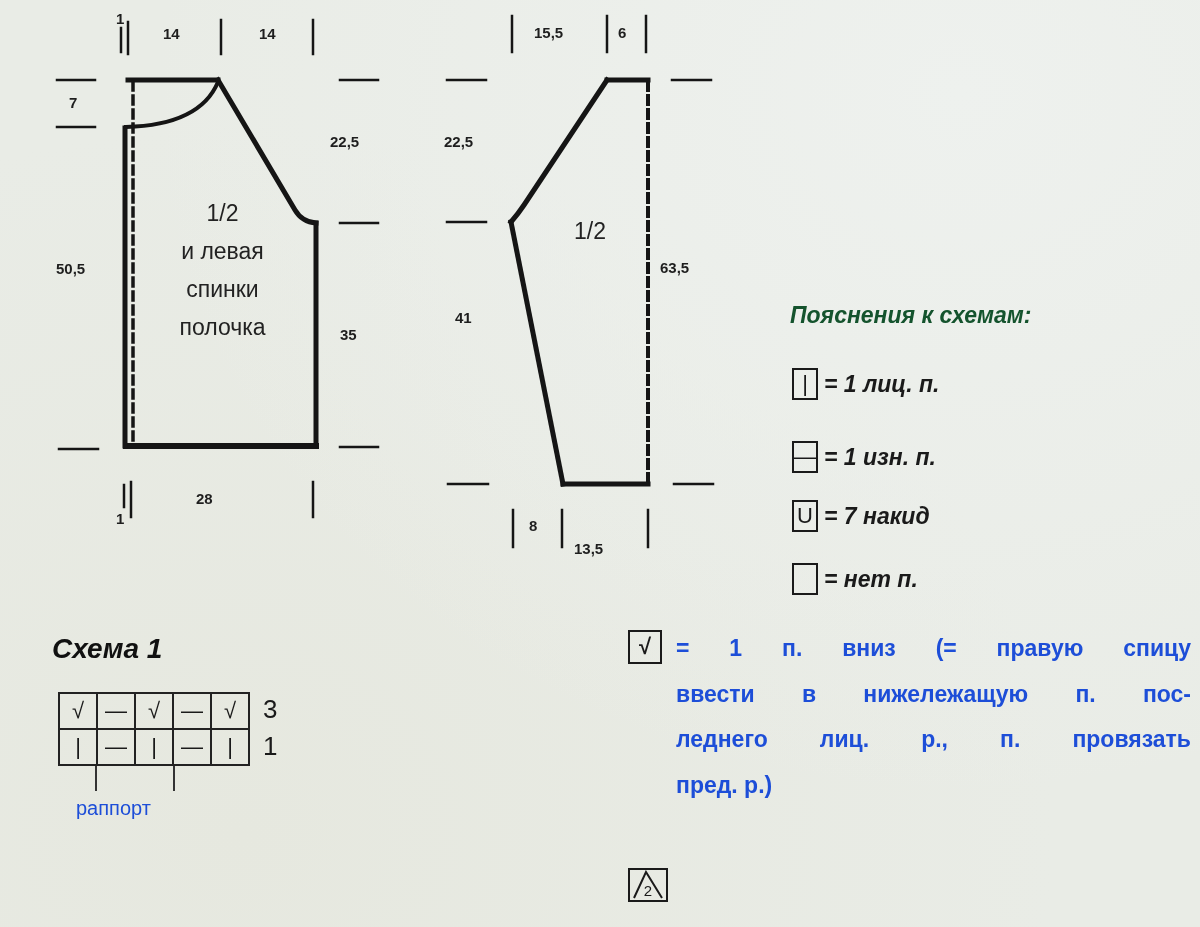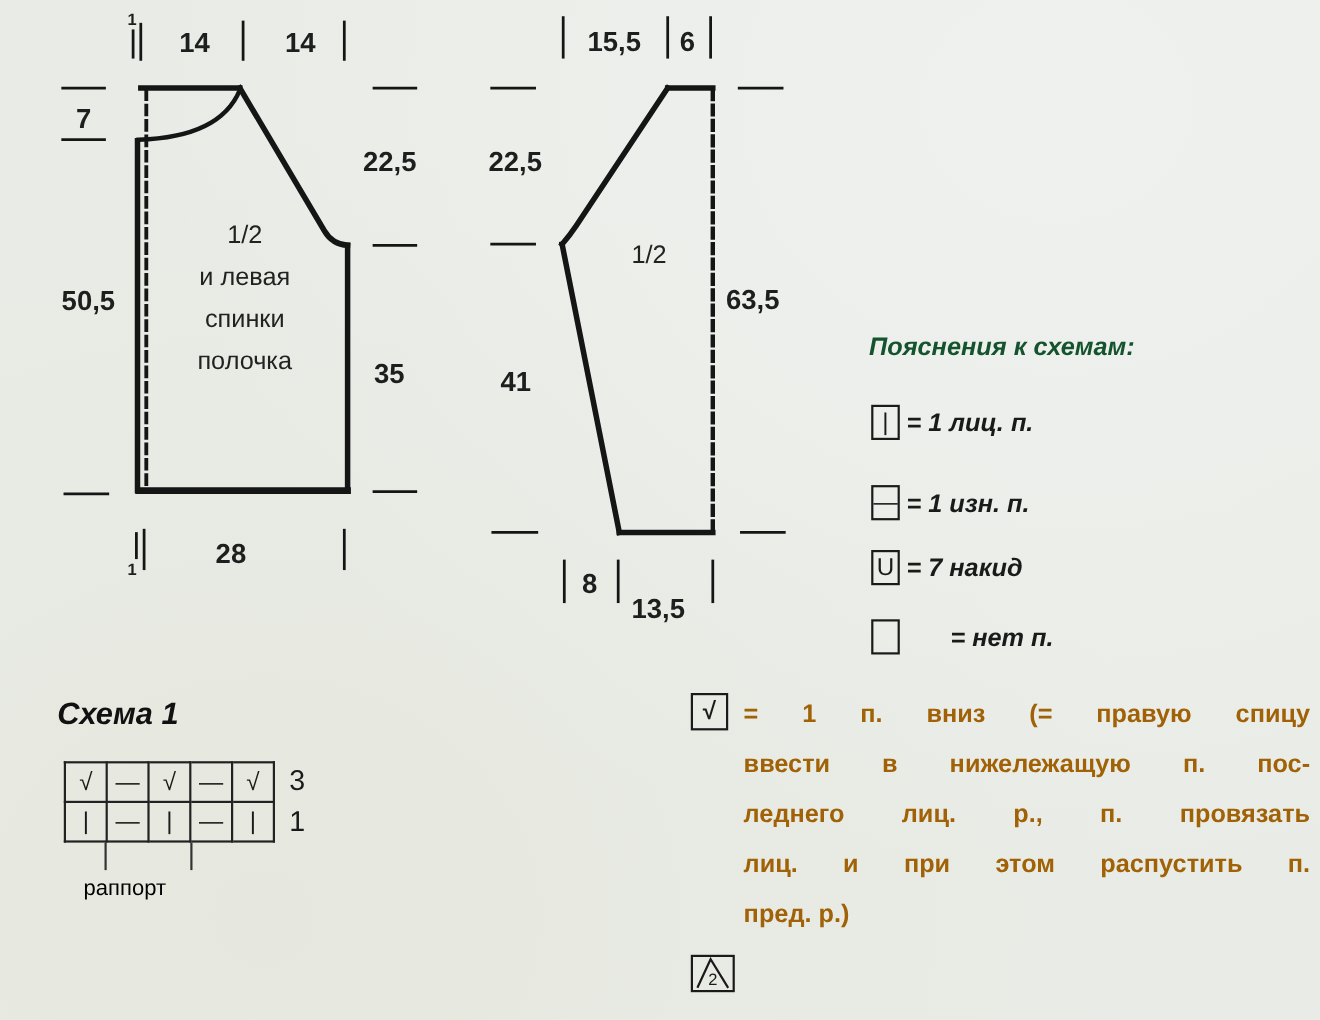--- a/index.html
+++ b/index.html
@@ -6,33 +6,33 @@
     body {
       width: 1200px; height: 927px; overflow: hidden; position: relative;
       background: #e9ece6;
       background-image:
         radial-gradient(ellipse at 80% 10%, #eef1ee 0%, rgba(238,241,238,0) 60%),
         radial-gradient(ellipse at 20% 90%, #e6e8df 0%, rgba(230,232,223,0) 60%);
       font-family: "Liberation Sans", sans-serif;
       color: #1a1a1a;
     }
     svg.diagram { position: absolute; left: 0; top: 0; }
-    .lbl { position: absolute; font-size: 25px; font-weight: bold; color: #1e1e1e; white-space: nowrap; }
+    .lbl { position: absolute; font-size: 15px; font-weight: bold; color: #1e1e1e; white-space: nowrap; }
     .piece-text { position: absolute; font-size: 23px; color: #222; text-align: center; line-height: 38px; white-space: nowrap; }
     .legend-title { position: absolute; left: 790px; top: 302px; font-size: 23px; font-weight: bold; font-style: italic; color: #14532d; }
     .legend-row { position: absolute; display: flex; align-items: center; font-size: 23px; font-style: italic; font-weight: bold; color: #1a1a1a; }
     .sym { width: 26px; height: 32px; border: 2.5px solid #1a1a1a; box-sizing: border-box; display: flex; align-items: center; justify-content: center; font-style: normal; font-weight: normal; font-size: 22px; margin-right: 6px; background: transparent; }
-    .long-desc { position: absolute; left: 676px; top: 626px; width: 515px; font-size: 23px; font-weight: bold; line-height: 45.5px; color: #a16207; text-align: justify; }
+    .long-desc { position: absolute; left: 676px; top: 626px; width: 515px; font-size: 23px; font-weight: bold; line-height: 45.5px; color: #1d4ed8; text-align: justify; }
     .long-desc .line { display: block; text-align-last: justify; }
     .long-desc .line.last { text-align-last: left; }
     .scheme-title { position: absolute; left: 52px; top: 633px; font-size: 28px; font-weight: bold; font-style: italic; color: #111; }
     table.scheme { position: absolute; left: 58px; top: 692px; border-collapse: collapse; }
     table.scheme td { width: 36px; height: 34px; border: 2px solid #222; text-align: center; font-size: 22px; padding: 0; line-height: 30px; }
     .row-num { position: absolute; font-size: 26px; color: #1a1a1a; }
-    .rapport { position: absolute; left: 76px; top: 797px; font-size: 20px; color: #000000; }
+    .rapport { position: absolute; left: 76px; top: 797px; font-size: 20px; color: #1d4ed8; }
   </style>
 </head>
 <body>
 
 <svg class="diagram" width="1200" height="927">
   <g stroke="#151515" fill="none" stroke-linecap="square">
 
     <g>
 
       <path d="M128 80 L218 80" stroke-width="5"></path>
@@ -110,21 +110,21 @@
   <div>1/2</div>
   <div>и левая</div>
   <div>спинки</div>
   <div>полочка</div>
 </div>
 
 <span class="lbl" style="left:534px; top:24px;">15,5</span>
 <span class="lbl" style="left:618px; top:24px;">6</span>
 <span class="lbl" style="left:444px; top:133px;">22,5</span>
 <span class="lbl" style="left:660px; top:259px;">63,5</span>
-<span class="lbl" style="left:455px; top:309px;margin-top:24px;">41</span>
+<span class="lbl" style="left:455px; top:309px;">41</span>
 <span class="lbl" style="left:529px; top:517px;">8</span>
 <span class="lbl" style="left:574px; top:540px;">13,5</span>
 
 <div class="piece-text" style="left:530px; top:212px; width:120px;">
   <div>1/2</div>
 </div>
 
 <div class="legend-title">Пояснения к схемам:</div>
 
 <div class="legend-row" style="left:792px; top:368px;">
@@ -132,33 +132,32 @@
   <span>= 1 лиц. п.</span>
 </div>
 <div class="legend-row" style="left:792px; top:441px;">
   <span class="sym">—</span>
   <span>= 1 изн. п.</span>
 </div>
 <div class="legend-row" style="left:792px; top:500px;">
   <span class="sym">U</span>
   <span>= 7 накид</span>
 </div>
-<div class="legend-row" style="left:792px; top:563px;gap:40px;">
+<div class="legend-row" style="left:792px; top:563px;">
   <span class="sym"></span>
   <span>= нет п.</span>
 </div>
 
 <div class="legend-row" style="left:628px; top:630px;">
   <span class="sym" style="width:34px; height:34px; font-weight:bold;">√</span>
 </div>
 <div class="long-desc">
   <span class="line">= 1 п. вниз (= правую спицу</span>
   <span class="line">ввести в нижележащую п. пос-</span>
   <span class="line">леднего лиц. р., п. провязать</span>
-  <span class="line">лиц. и при этом распустить п.</span>
   <span class="line last">пред. р.)</span>
 </div>
 
 <div class="legend-row" style="left:628px; top:868px;">
   <span class="sym" style="width:40px; height:34px; position:relative; font-size:15px; align-items:flex-end;">
     <svg width="36" height="30" style="position:absolute; left:0; top:0;">
       <path d="M4 28 L16 2 L32 28" stroke="#1a1a1a" stroke-width="2" fill="none"></path>
     </svg>
     <span style="position:relative; margin-bottom:1px;">2</span>
   </span>

